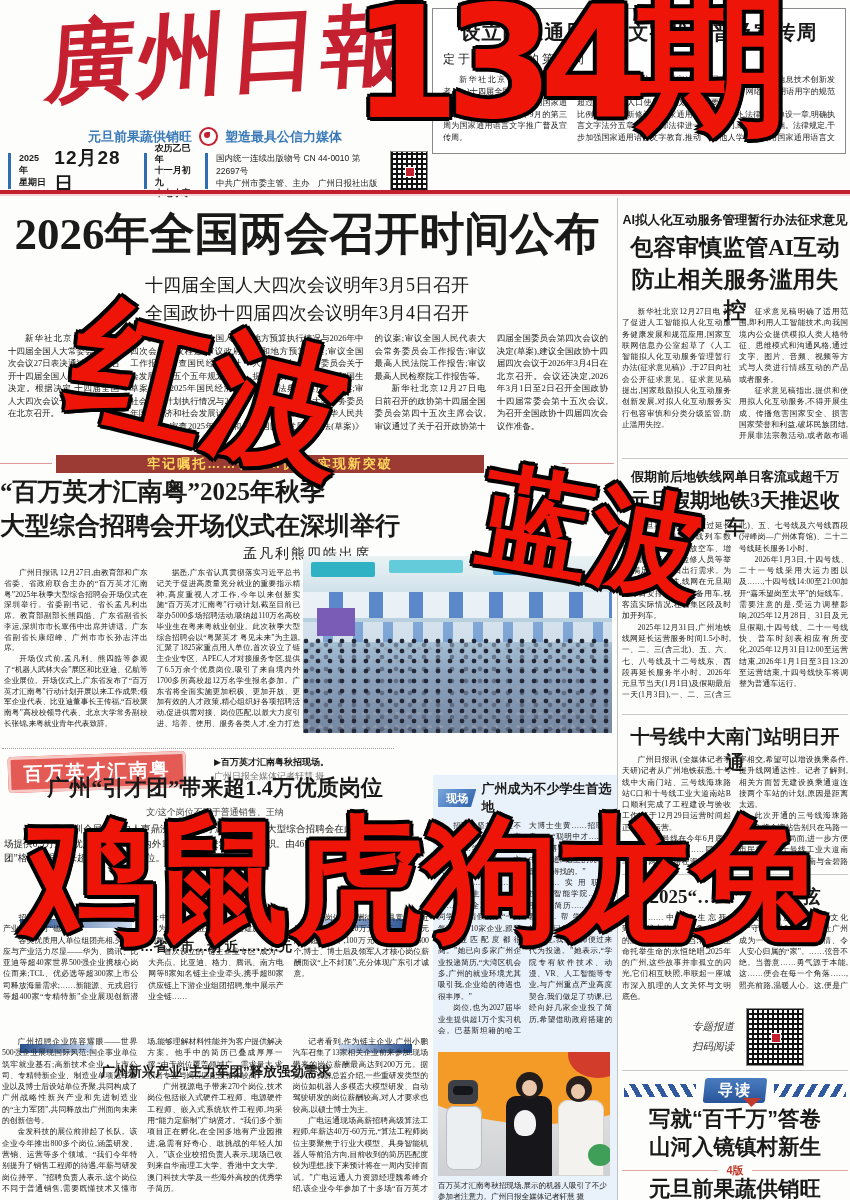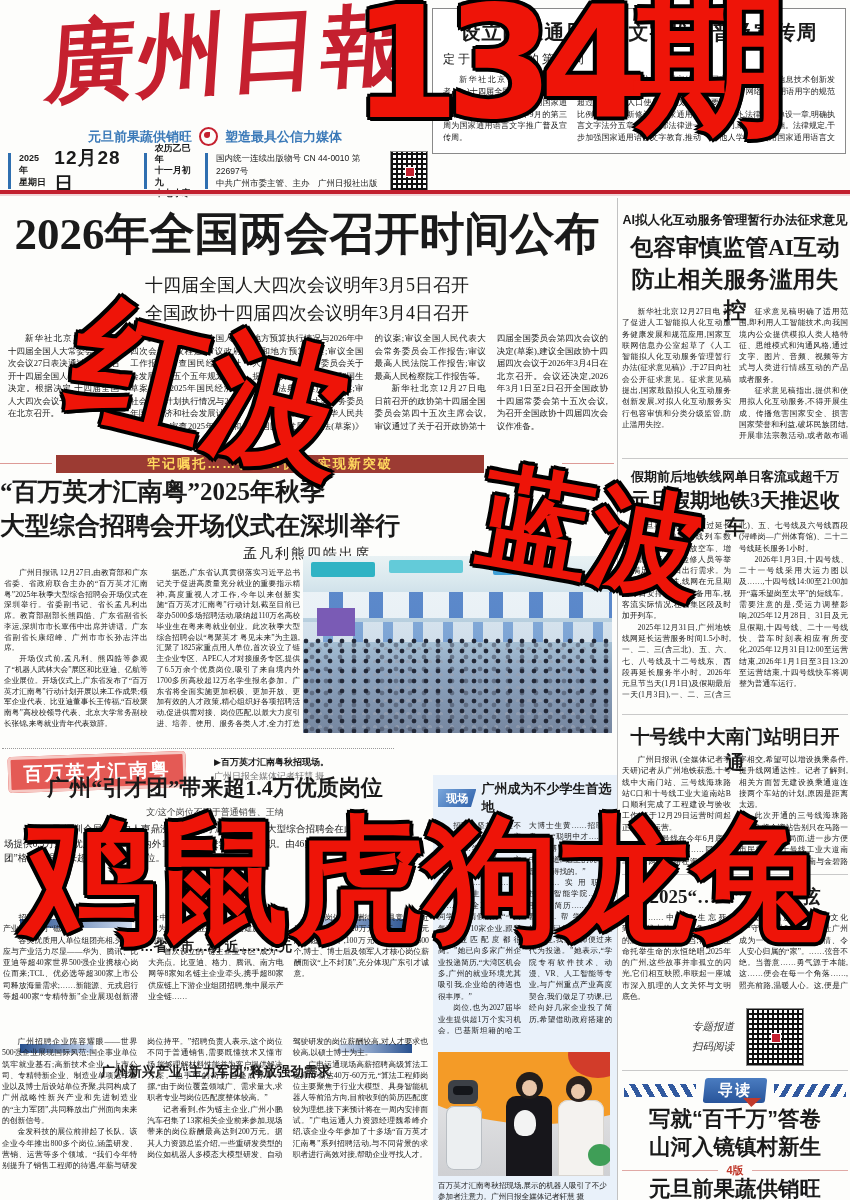--- a/index.html
+++ b/index.html
@@ -243,20 +243,21 @@
     <p>不少岗位的薪酬待遇极具竞争力,近半数岗位年薪超20万元,50万—100万元岗位超4000个,100万元以上岗位超600个,博士、博士后及领军人才核心岗位薪酬面议“上不封顶”,充分体现广东引才诚意。</p>
   </div>
 <div class="abs band" style="left:20px;top:1016px;">
   <span class="bl"></span>
     <span class="txt">广州新兴产业“主力军团”释放强劲需求</span>
     <span class="br"></span>
 </div>
 <div class="abs yc-colsB paras">
     <p>广州招聘企业阵容耀眼——世界500强企业展现国际风范;国企事业单位筑牢就业基石;高新技术企业、上市公司、专精特新企业、制造业单项冠军企业以及博士后设站单位齐聚,共同构成了广州战略性新兴产业和先进制造业的“主力军团”,共同释放出广州面向未来的创新信号。</p>
     <p>金发科技的展位前排起了长队。该企业今年推出800多个岗位,涵盖研发、营销、运营等多个领域。“我们今年特别提升了销售工程师的待遇,年薪与研发岗位持平。”招聘负责人表示,这个岗位不同于普通销售,需要既懂技术又懂市场,能够理解材料性能并为客户提供解决方案。他手中的简历已叠成厚厚一摞,“由于岗位覆盖领域广、需求量大,求职者专业与岗位匹配度整体较高。”</p>
+    <p>广州视源电子带来270个岗位,技术岗位包括嵌入式硬件工程师、电源硬件工程师、嵌入式系统软件工程师,均采用“能力定薪制”广纳贤才。“我们多个新项目正在孵化,在全国多地有产业园推进,急需有好奇心、敢挑战的年轻人加入。”该企业校招负责人表示,现场已收到来自华南理工大学、香港中文大学、澳门科技大学及一些海外高校的优秀学子简历。</p>
     <p>记者看到,作为链主企业,广州小鹏汽车召集了13家相关企业前来参加,现场带来的岗位薪酬最高达到200万元。据其人力资源总监介绍,一些重研发类型的岗位如机器人多模态大模型研发、自动驾驶研发的岗位薪酬较高,对人才要求也较高,以硕士博士为主。</p>
     <p>广电运通现场高薪招聘高级算法工程师,年薪达40万-60万元,“算法工程师岗位主要聚焦于行业大模型、具身智能机器人等前沿方向,目前收到的简历匹配度较为理想,接下来预计将在一周内安排面试。”广电运通人力资源经理魏希峰介绍,该企业今年参加了十多场“百万英才汇南粤”系列招聘活动,与不同背景的求职者进行高效对接,帮助企业寻找人才。</p>
   </div>
 
 <div class="abs scene">
   <div class="scene-hd">
     <div class="scene-label">现场</div>
     <div class="scene-h">广州成为不少学生首选地</div>
   </div>
   <div class="scene-body paras">

